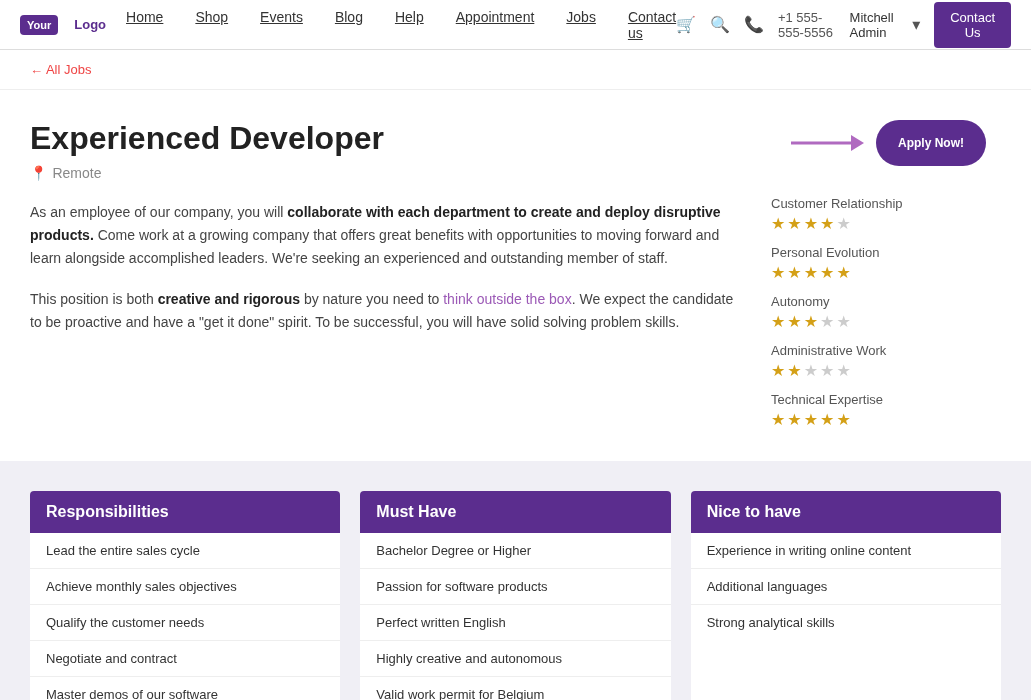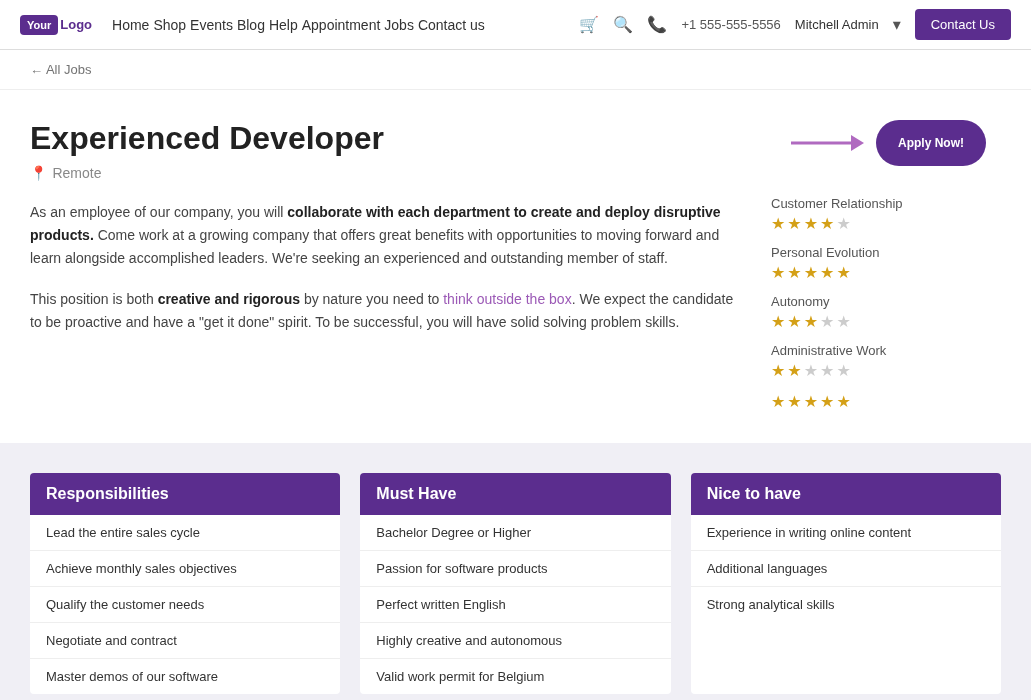--- a/index.html
+++ b/index.html
@@ -24,27 +24,28 @@
       color: #fff;
       font-size: 11px;
       font-weight: bold;
       padding: 4px 7px;
       border-radius: 4px;
     }
     .logo-text {
       color: #5b2d8e;
       font-weight: bold;
       font-size: 13px;
-      margin-left: 2px;
+      margin-left: 16px;
     }
     .navbar-nav {
       display: flex;
       list-style: none;
-      gap: 4px;
+      gap: 32px;
       flex: 1;
+      text-decoration: underline;
     }
     .navbar-nav a {
       text-decoration: none;
       color: #333;
       font-size: 14px;
     }
     .navbar-right {
       display: flex;
       align-items: center;
       gap: 14px;
@@ -75,21 +76,21 @@
 
     
     .breadcrumb {
       padding: 12px 30px;
       font-size: 13px;
       color: #555;
       border-bottom: 1px solid #eee;
     }
     .breadcrumb a {
       text-decoration: none;
-      color: #737373;
+      color: #ef4444;
     }
 
     
     .main-content {
       display: flex;
       padding: 30px 30px 20px 30px;
       gap: 32px;
     }
     .job-details {
       flex: 1;
@@ -295,20 +296,21 @@
           <div class="rating-label">Administrative Work</div>
           <div class="stars">
             <span class="star star-full">★</span>
             <span class="star star-full">★</span>
             <span class="star star-empty">★</span>
             <span class="star star-empty">★</span>
             <span class="star star-empty">★</span>
           </div>
         </div>
         <div class="rating-item">
+          <div class="rating-label">Technical Expertise</div>
           <div class="stars">
             <span class="star star-full">★</span>
             <span class="star star-full">★</span>
             <span class="star star-full">★</span>
             <span class="star star-full">★</span>
             <span class="star star-full">★</span>
           </div>
         </div>
       </div>
   </div>

